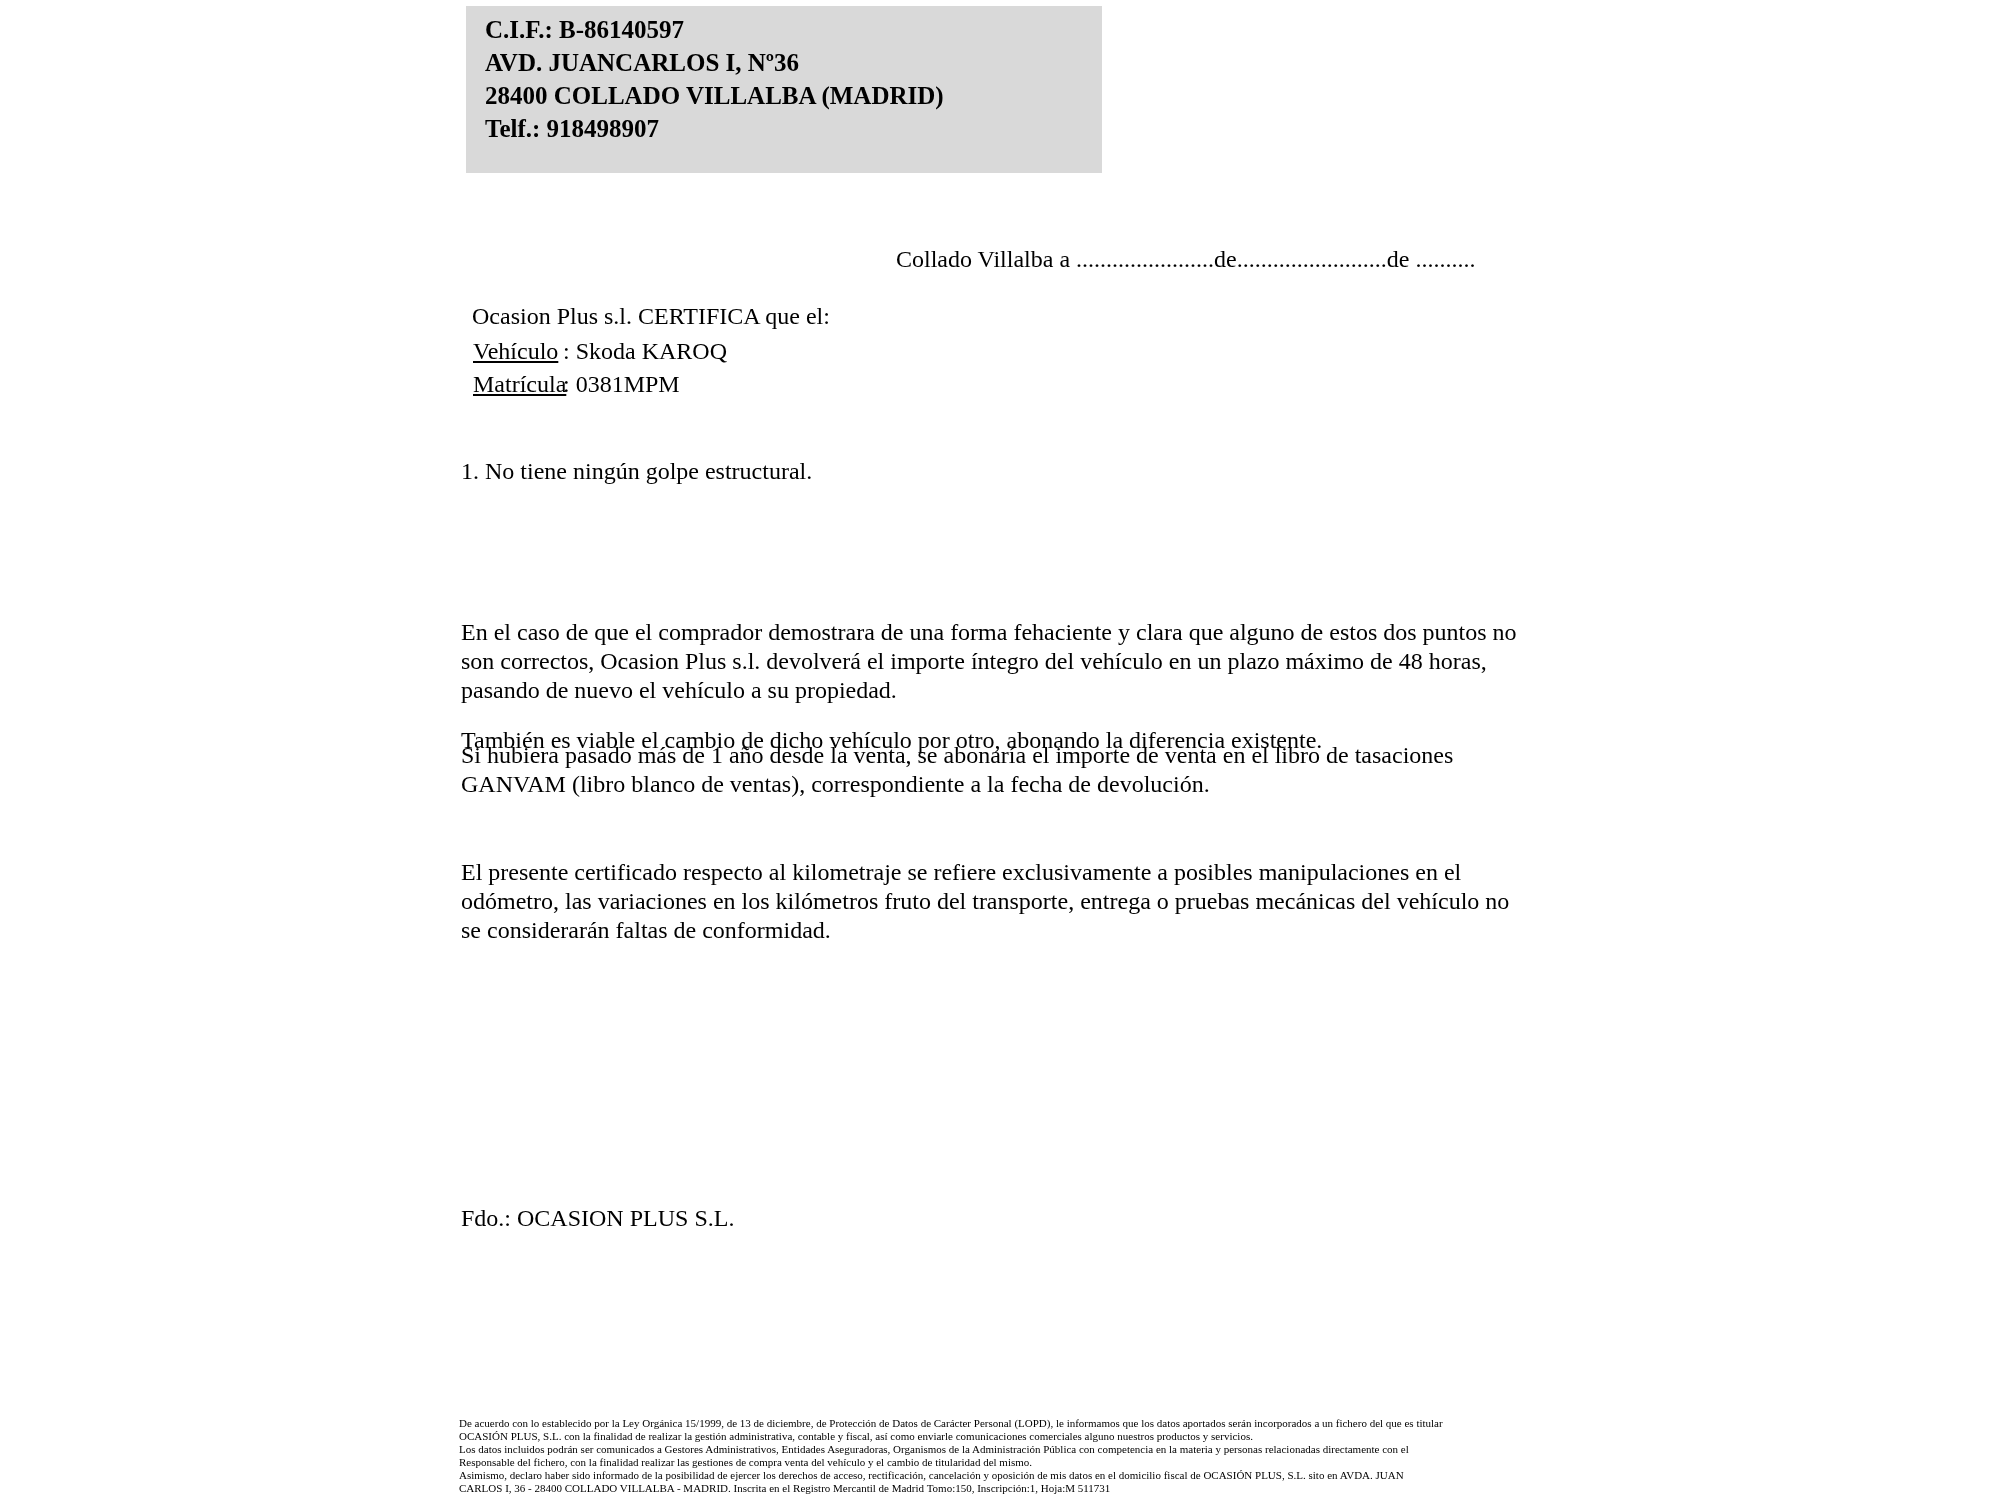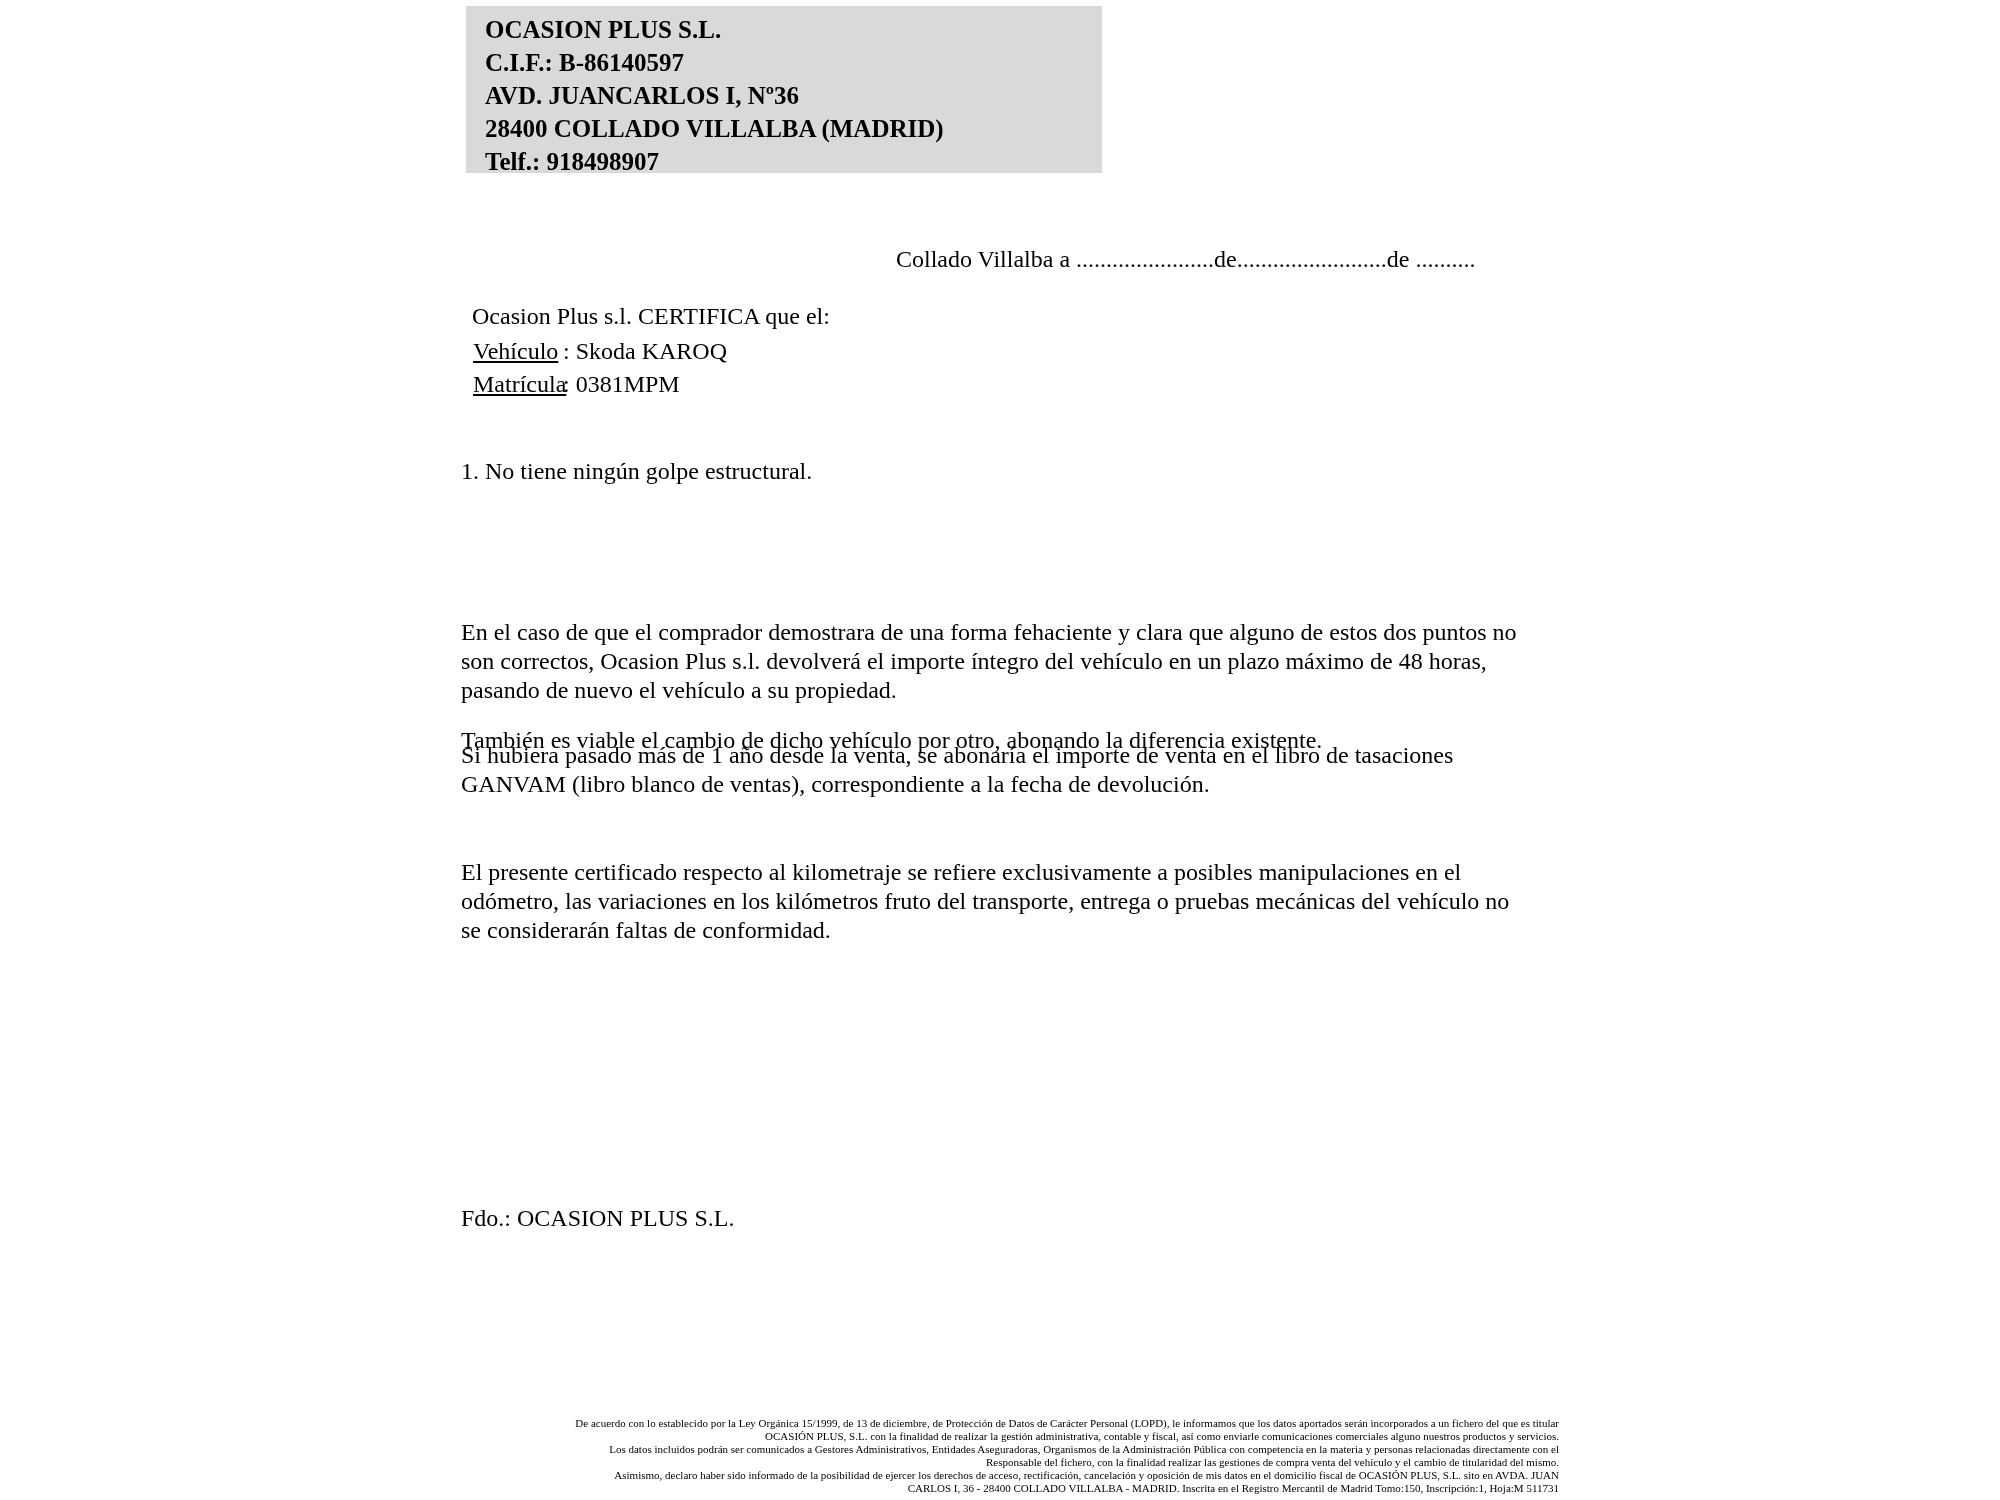--- a/index.html
+++ b/index.html
@@ -52,30 +52,28 @@
   }
 
   .legal {
     position: absolute; left: 459px; top: 1417px;
     width: 1100px;
   }
   .legal-line {
     font-size: 11px;
     line-height: 13px;
     white-space: nowrap;
-    text-align: right;
   }
 </style>
 </head>
 <body>
 
 <div class="page">
 
   <div class="header-box">
-    <div class="hline">OCASION PLUS S.L.</div>
     <div class="hline">C.I.F.: B-86140597</div>
     <div class="hline">AVD. JUANCARLOS I, Nº36</div>
     <div class="hline">28400 COLLADO VILLALBA (MADRID)</div>
     <div class="hline">Telf.: 918498907</div>
   </div>
 
   <div class="date-line">Collado Villalba a .......................de.........................de ..........</div>
 
   <div class="cert-intro">Ocasion Plus s.l. CERTIFICA que el:</div>
 

